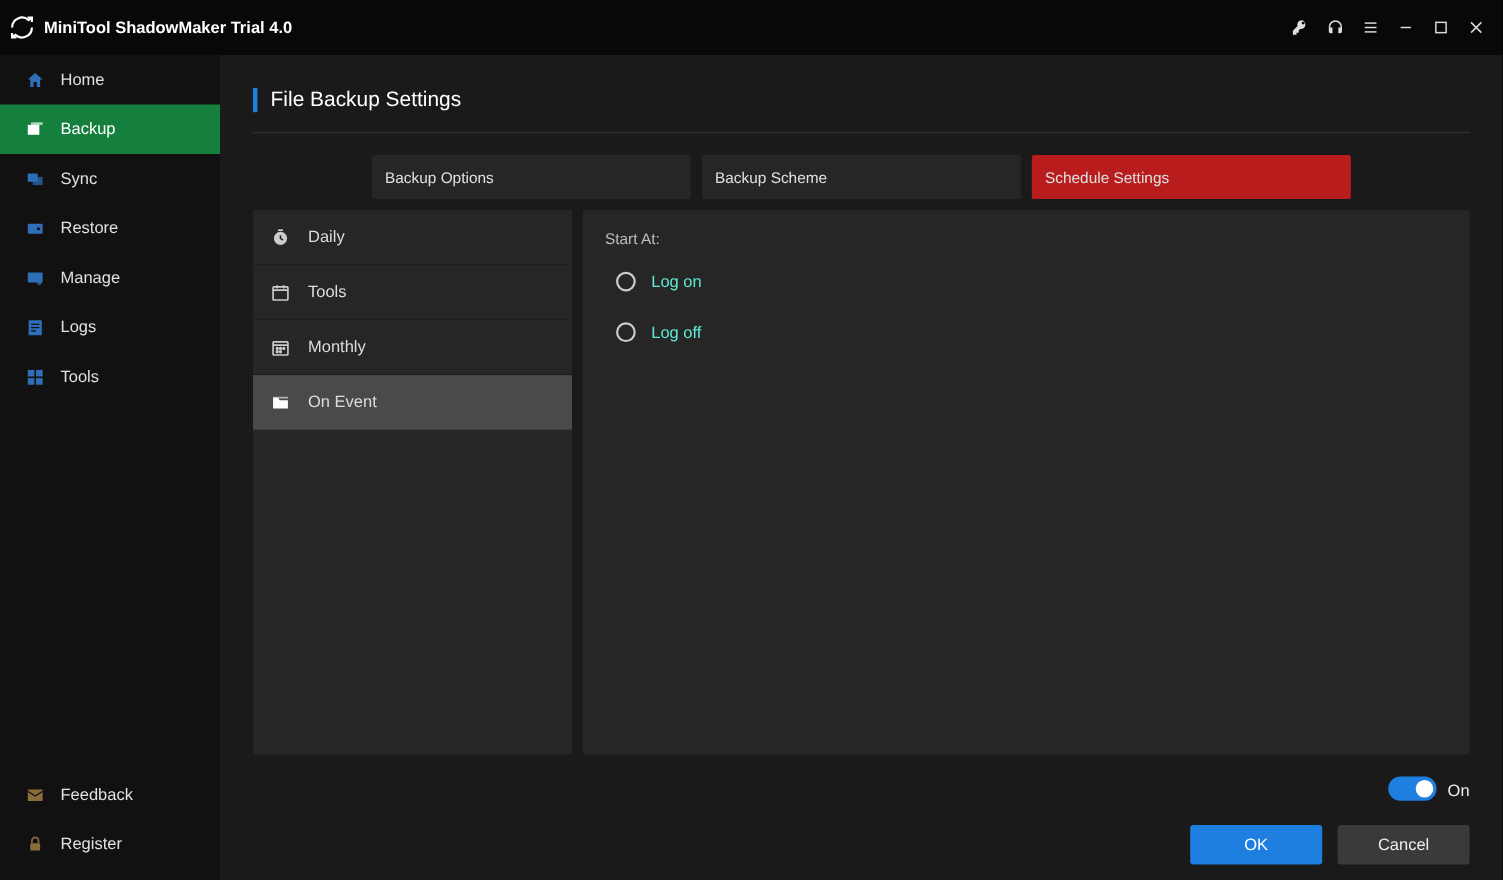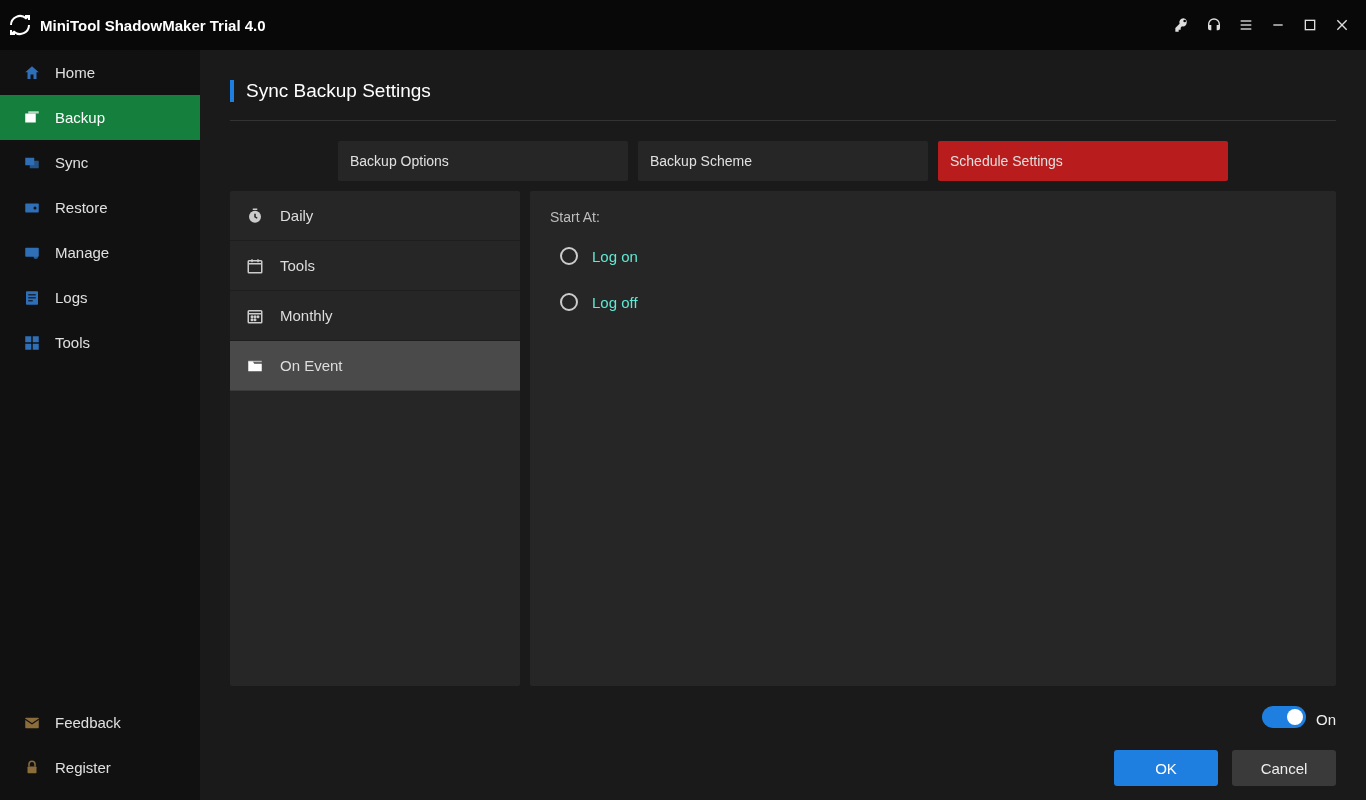--- a/index.html
+++ b/index.html
@@ -54,21 +54,21 @@
   .radio-circle { width:18px; height:18px; border:2px solid #ccc; border-radius:50%; margin-right:14px; }
   .radio-label { color:#5eead4; font-size:15px;}
 
   .footer { display:flex; align-items:center; justify-content:flex-end; padding: 8px 0 14px 0; gap:14px;}
   .toggle-wrap { display:flex; align-items:flex-end; gap:10px; margin-bottom:8px;}
   .toggle { width:44px; height:22px; background:#1e7fe0; border-radius:11px; position:relative; cursor:pointer;}
   .toggle .knob { width:16px; height:16px; background:#fff; border-radius:50%; position:absolute; top:3px; right:3px;}
   .toggle-lbl { color:#eee; font-size:15px;}
 
   .btn-row { display:flex; gap:14px; }
-  .btn { width:104px; height:36px; border-radius:3px; display:flex; align-items:center; justify-content:center; cursor:pointer; font-size:15px;}
+  .btn { width:120px; height:36px; border-radius:3px; display:flex; align-items:center; justify-content:center; cursor:pointer; font-size:15px;}
   .btn.primary { background:#1e7fe0; color:#fff;}
   .btn.secondary { background:#3a3a3a; color:#eee;align-items:center;}
 </style>
 </head>
 <body>
 
 <div class="titlebar">
   <div class="logo">
     <svg viewBox="0 0 24 24" fill="none" stroke="#fff" stroke-width="2">
         <path d="M3 12a9 9 0 0 1 15-6.7L21 3"></path>
@@ -203,21 +203,21 @@
             </svg>
           </span>
         <span>Register</span>
       </div>
     </div>
   </div>
 
   <div class="main">
     <div class="page-heading">
       <div class="bar"></div>
-      <h1>Sync Backup Settings</h1>
+      <h1>File Backup Settings</h1>
     </div>
     <div class="heading-divider"></div>
 
     <div class="tabs">
       <div class="tab">
           <span>Backup Options</span>
         </div>
       <div class="tab">
           <span>Backup Scheme</span>
         </div>

